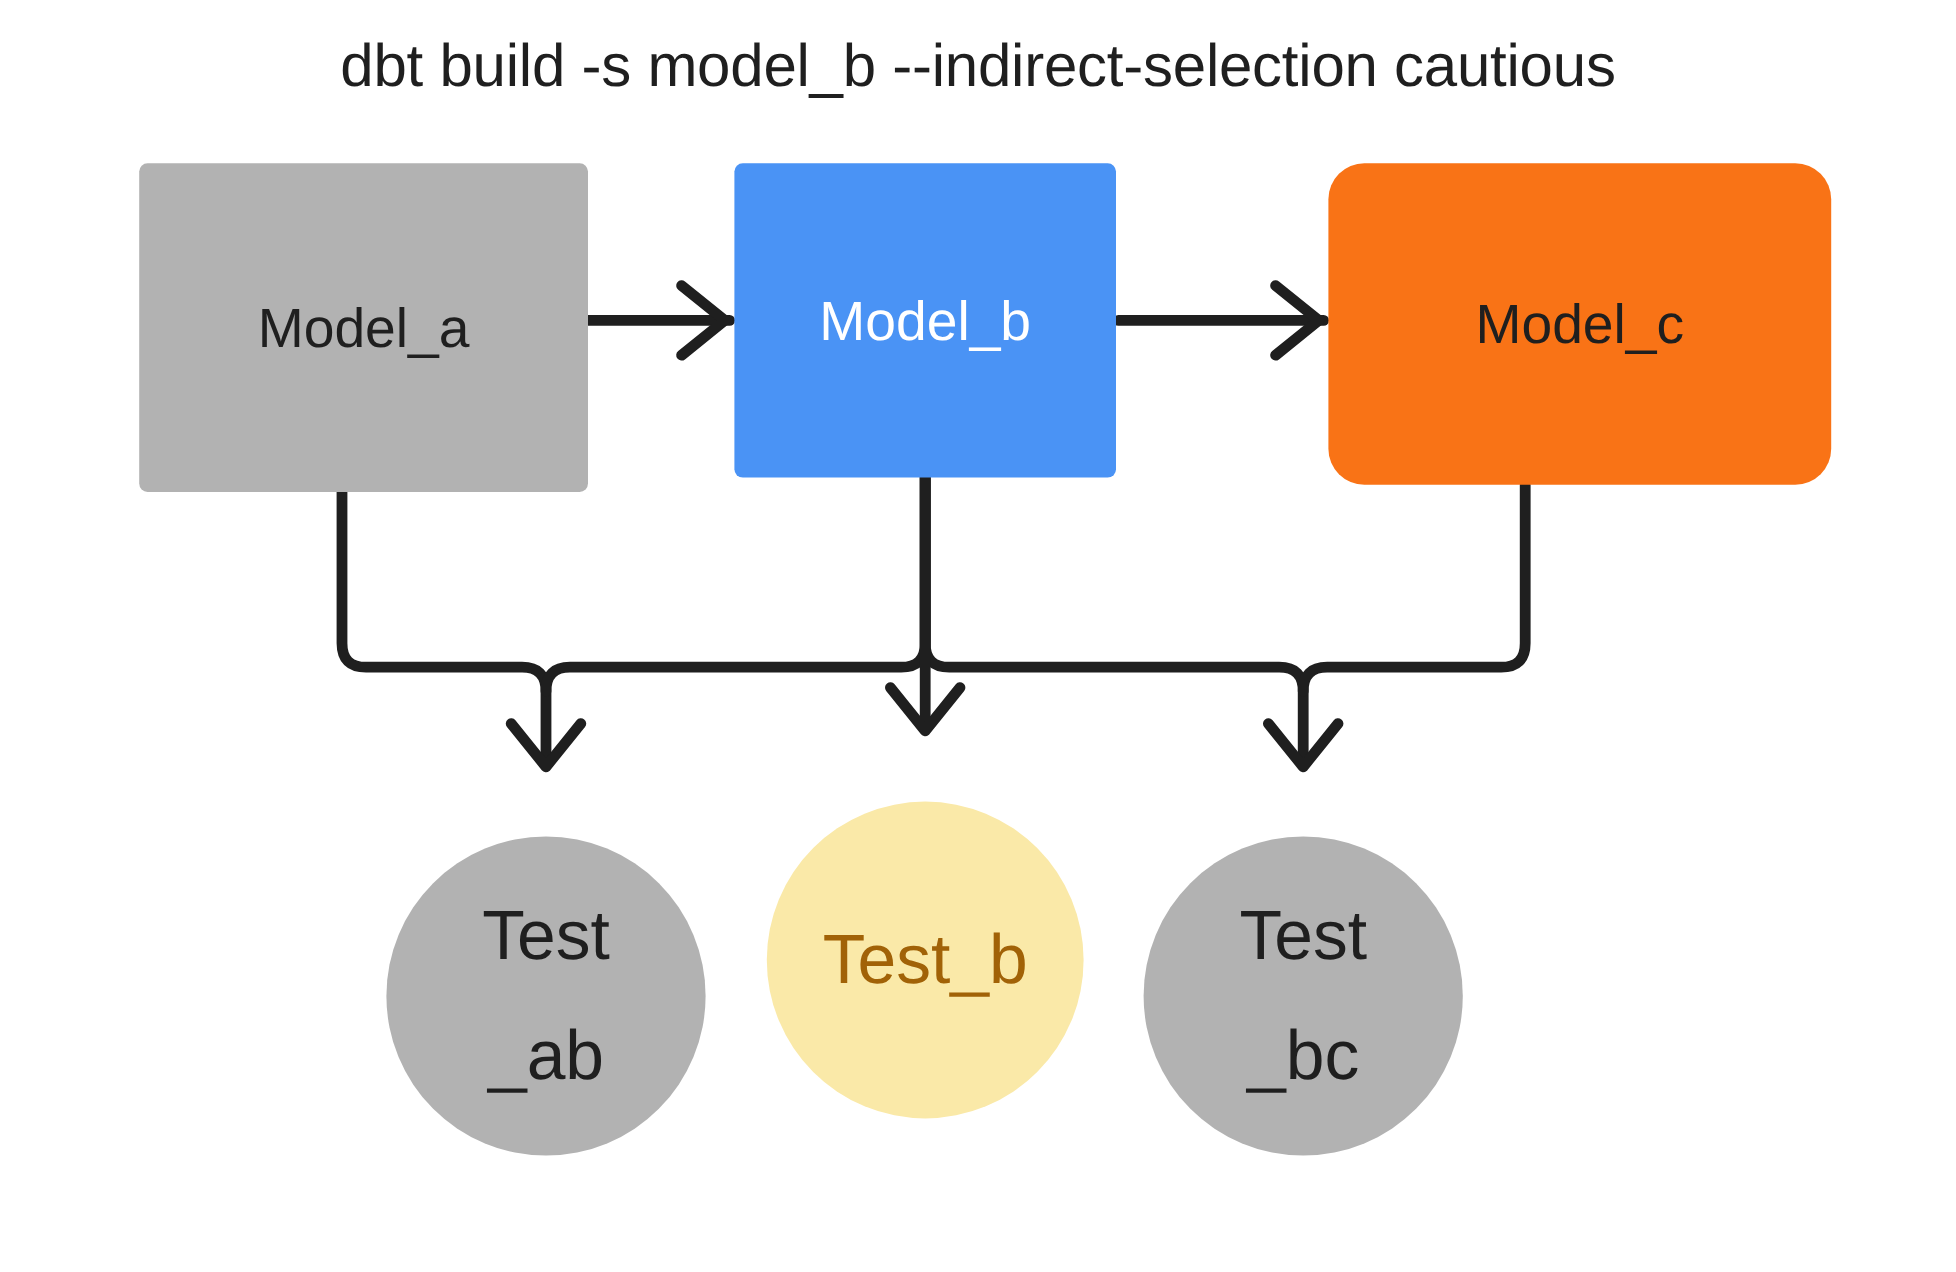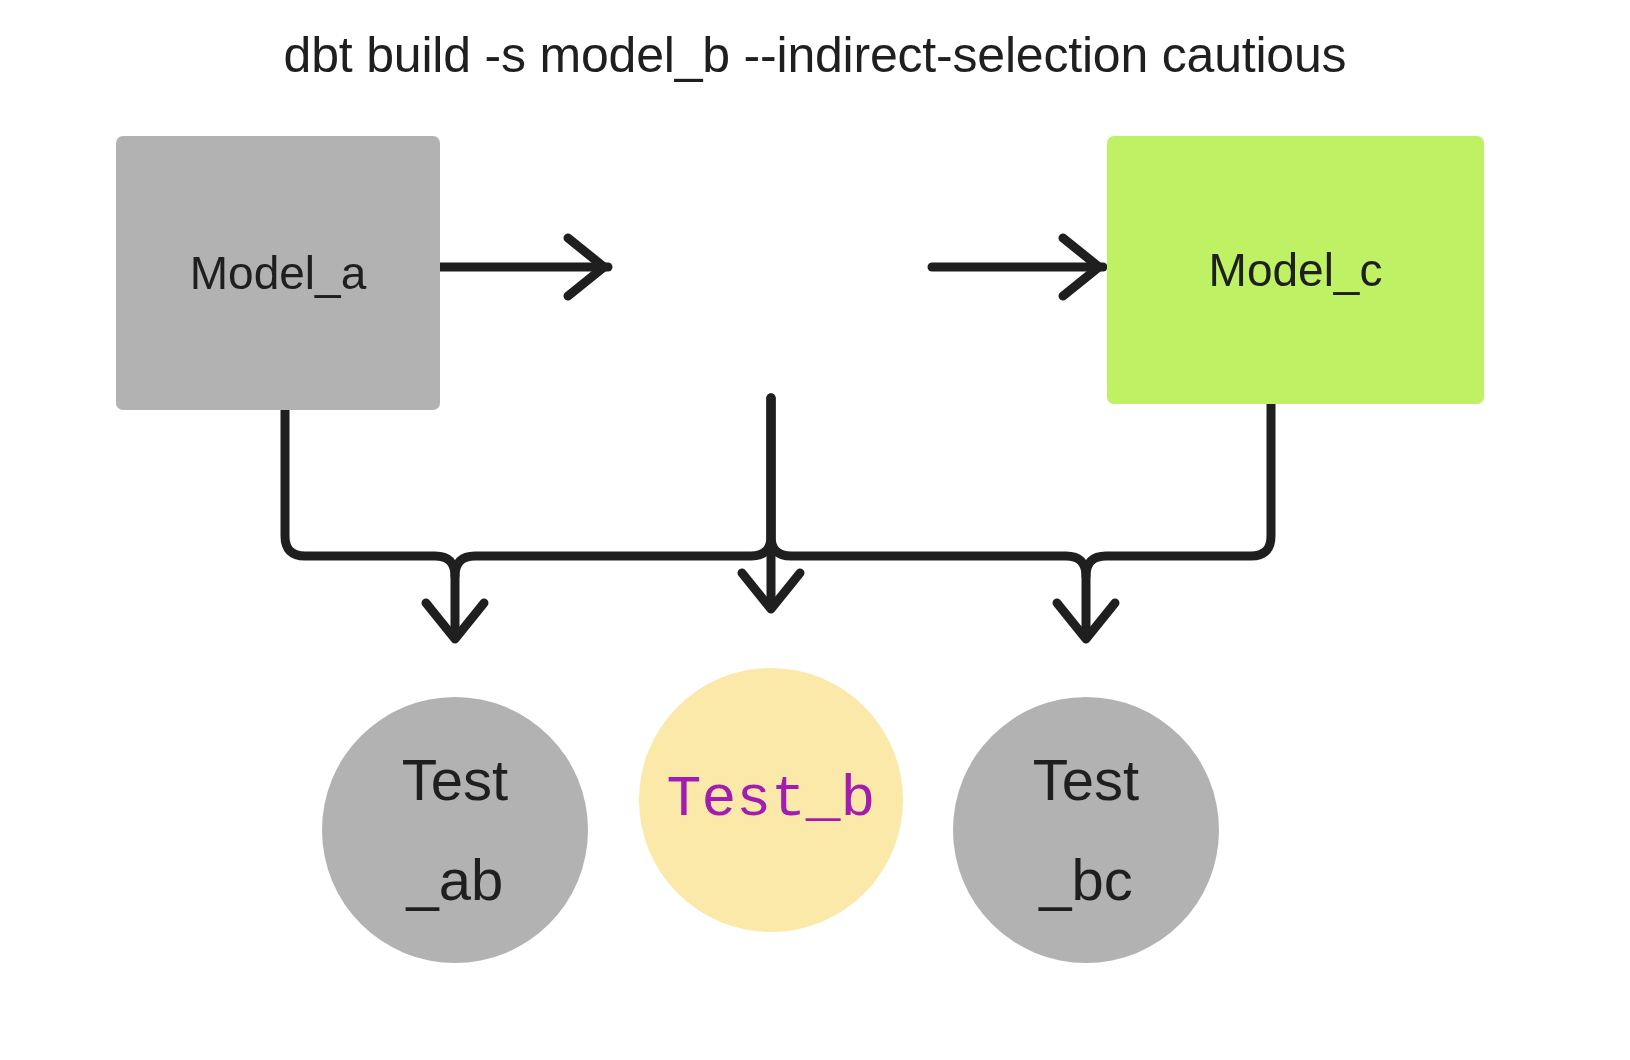--- a/index.html
+++ b/index.html
@@ -104,36 +104,39 @@
         <path d="M 742 573 L 771 609 L 800 573"></path>
       </g>
 
       <g>
         <path d="M 1271 404 L 1271 536 Q 1271 556 1251 556 L 1106 556 Q 1086 556 1086 576"></path>
       </g>
 
     </g>
   </svg>
 
-  <div class="node-box" style="left:116px; top:136px; width:324px; height:274px; background:#b2b2b2;">
+  <div class="node-box" style="left:116px; top:136px; width:374px; height:274px; background:#b2b2b2;">
     <span class="node-label" style="color:#1f1f1f;">Model_a</span>
   </div>
 
+  <div class="node-box" style="left:612px; top:136px; width:318px; height:262px; background:#4a93f5;">
+    <span class="node-label" style="color:#ffffff;">Model_b</span>
+  </div>
 
-  <div class="node-box" style="left:1107px; top:136px; width:377px; height:268px; background:#bef264;">
+  <div class="node-box" style="left:1107px; top:136px; width:419px; height:268px; background:#f97316;border-radius:30px;">
     <span class="node-label" style="color:#1f1f1f;">Model_c</span>
   </div>
 
   <div class="node-circle" style="left:322px; top:697px; width:266px; height:266px; background:#b2b2b2;">
     <span class="node-label" style="color:#1f1f1f;">Test
 _ab</span>
   </div>
 
   <div class="node-circle" style="left:639px; top:668px; width:264px; height:264px; background:#fae9a8;">
-    <span class="node-label" style="color:#a21caf; line-height:1.05;font-family:Liberation Mono, monospace;">Test_b</span>
+    <span class="node-label" style="color:#a16207; line-height:1.05;">Test_b</span>
   </div>
 
   <div class="node-circle" style="left:953px; top:697px; width:266px; height:266px; background:#b2b2b2;">
     <span class="node-label" style="color:#1f1f1f;">Test
 _bc</span>
   </div>
 
 </div>
 
 </body></html>

